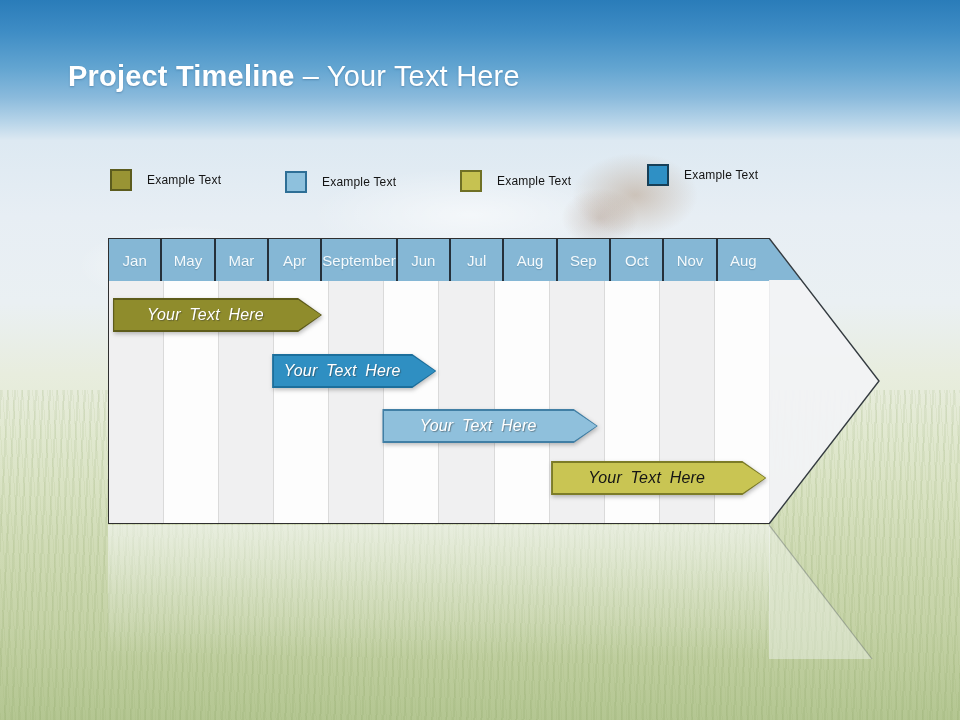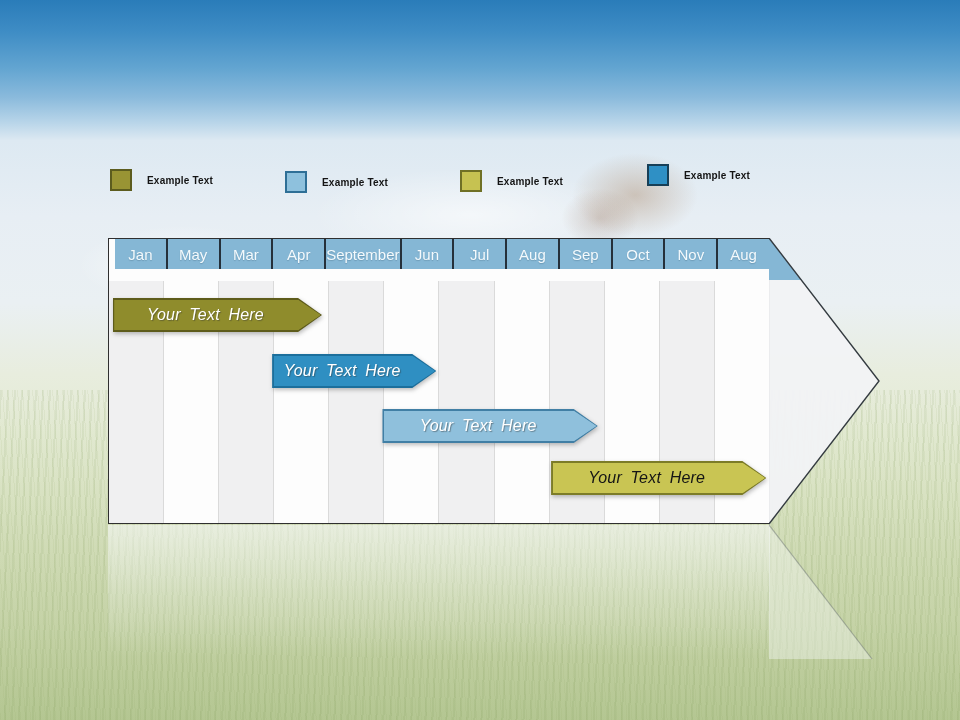--- a/index.html
+++ b/index.html
@@ -28,27 +28,27 @@
     position:absolute;left:68px;top:60px;width:820px;
     font-size:29px;color:#ffffff;letter-spacing:.2px;
     text-shadow:0 1px 2px rgba(30,70,110,.35);
     white-space:nowrap;
   }
   .title .t-bold{font-weight:bold;}
   .title .t-rest{font-weight:normal;margin-left:8px;}
   .legend{position:absolute;left:0;top:0;width:960px;height:0;}
   .legend-item{position:absolute;display:flex;align-items:center;}
   .legend-swatch{width:22px;height:22px;margin-right:15px;box-sizing:border-box;border:2px solid #000;}
-  .legend-label{font-size:10px;font-weight:bold;color:#141414;letter-spacing:.2px;}
+  .legend-label{font-size:12px;font-weight:normal;color:#141414;letter-spacing:.2px;}
   
   .timeline{
     position:absolute;left:108px;top:238px;width:662px;height:286px;
     box-sizing:border-box;border:1.5px solid #2f2f2f;background:#fdfdfd;
   }
-  .month-row{display:flex;height:30px;padding-left:6px;}
+  .month-row{display:flex;height:42px;}
   .month-cell{
     flex:1 1 0;box-sizing:border-box;background:#85b7d5;
     border-right:2px solid #25303a;
     color:#f4fafd;font-size:15px;display:flex;align-items:center;justify-content:center;
     text-shadow:0 1px 1px rgba(40,70,90,.25);
   }
   .month-cell:last-child{border-right:none;}
   .stripes{position:absolute;left:0;right:0;top:42px;bottom:0;display:flex;}
   .stripe{flex:1 1 0;box-sizing:border-box;border-right:1px solid #dadada;background:#fdfdfd;}
   .stripe:nth-child(odd){background:#f0f0f1;}
@@ -79,20 +79,23 @@
     background:linear-gradient(180deg, rgba(249,251,252,.55), rgba(249,251,252,.22) 55%, rgba(249,251,252,0));
   }
   .reflect-tip{position:absolute;left:769px;top:525px;pointer-events:none;}
 </style>
 </head>
 <body>
 
 <div class="slide">
   <div class="grass"></div>
 
+  <div class="title">
+    <span class="t-bold">Project Timeline</span><span class="t-rest">– Your Text Here</span>
+  </div>
 
   <div class="legend" id="legend">
       <div class="legend-item" style="left: 110px; top: 169px;">
         <div class="legend-swatch" style="background: rgb(153, 148, 52); border-color: rgb(92, 92, 30);"></div>
         <div class="legend-label">Example Text</div>
       </div>
       <div class="legend-item" style="left: 285px; top: 171px;">
         <div class="legend-swatch" style="background: rgb(142, 193, 221); border-color: rgb(46, 111, 150);"></div>
         <div class="legend-label">Example Text</div>
       </div>

